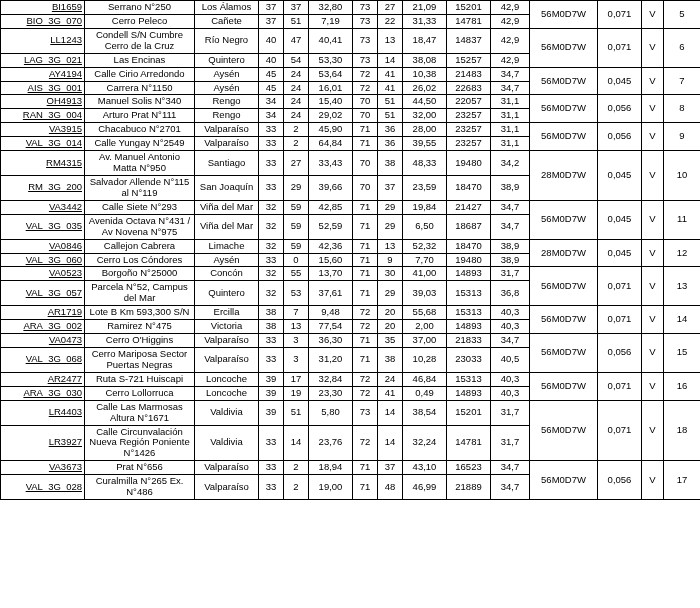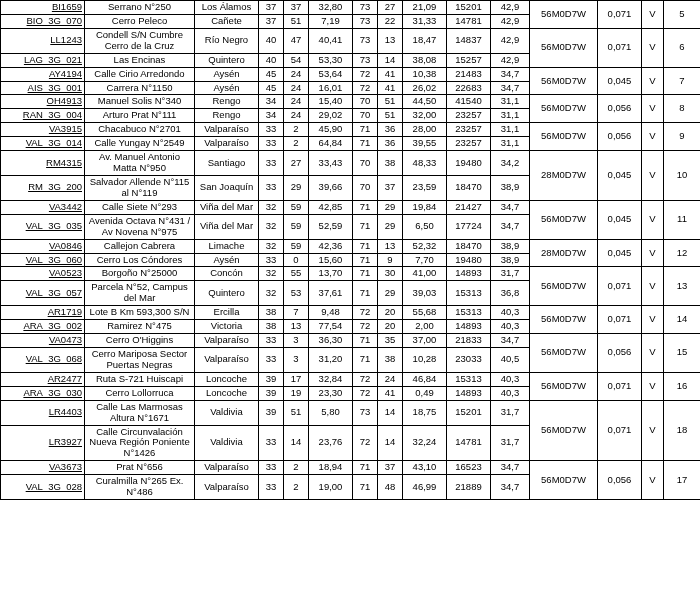--- a/index.html
+++ b/index.html
@@ -145,21 +145,21 @@
       <tr>
         <td class="left">OH4913</td>
         <td>Manuel Solis N°340</td>
         <td>Rengo</td>
         <td>34</td>
         <td>24</td>
         <td>15,40</td>
         <td>70</td>
         <td>51</td>
         <td>44,50</td>
-        <td>41540</td>
+        <td>22057</td>
         <td>31,1</td>
         <td rowspan="2">56M0D7W</td>
         <td rowspan="2">0,056</td>
         <td rowspan="2">V</td>
         <td rowspan="2">8</td>
       </tr>
       <tr>
         <td class="left">RAN_3G_004</td>
         <td>Arturo Prat N°111</td>
         <td>Rengo</td>
@@ -252,21 +252,21 @@
       <tr>
         <td class="left">VAL_3G_035</td>
         <td>Avenida Octava N°431 / Av Novena N°975</td>
         <td>Viña del Mar</td>
         <td>32</td>
         <td>59</td>
         <td>52,59</td>
         <td>71</td>
         <td>29</td>
         <td>6,50</td>
-        <td>17724</td>
+        <td>18687</td>
         <td>34,7</td>
       </tr>
       <tr>
         <td class="left">VA0846</td>
         <td>Callejon Cabrera</td>
         <td>Limache</td>
         <td>32</td>
         <td>59</td>
         <td>42,36</td>
         <td>71</td>
@@ -414,21 +414,21 @@
       </tr>
       <tr>
         <td class="left">LR4403</td>
         <td>Calle Las Marmosas Altura N°1671</td>
         <td>Valdivia</td>
         <td>39</td>
         <td>51</td>
         <td>5,80</td>
         <td>73</td>
         <td>14</td>
-        <td>18,75</td>
+        <td>38,54</td>
         <td>15201</td>
         <td>31,7</td>
         <td rowspan="2">56M0D7W</td>
         <td rowspan="2">0,071</td>
         <td rowspan="2">V</td>
         <td rowspan="2">18</td>
       </tr>
       <tr>
         <td class="left">LR3927</td>
         <td>Calle Circunvalación Nueva Región Poniente N°1426</td>

